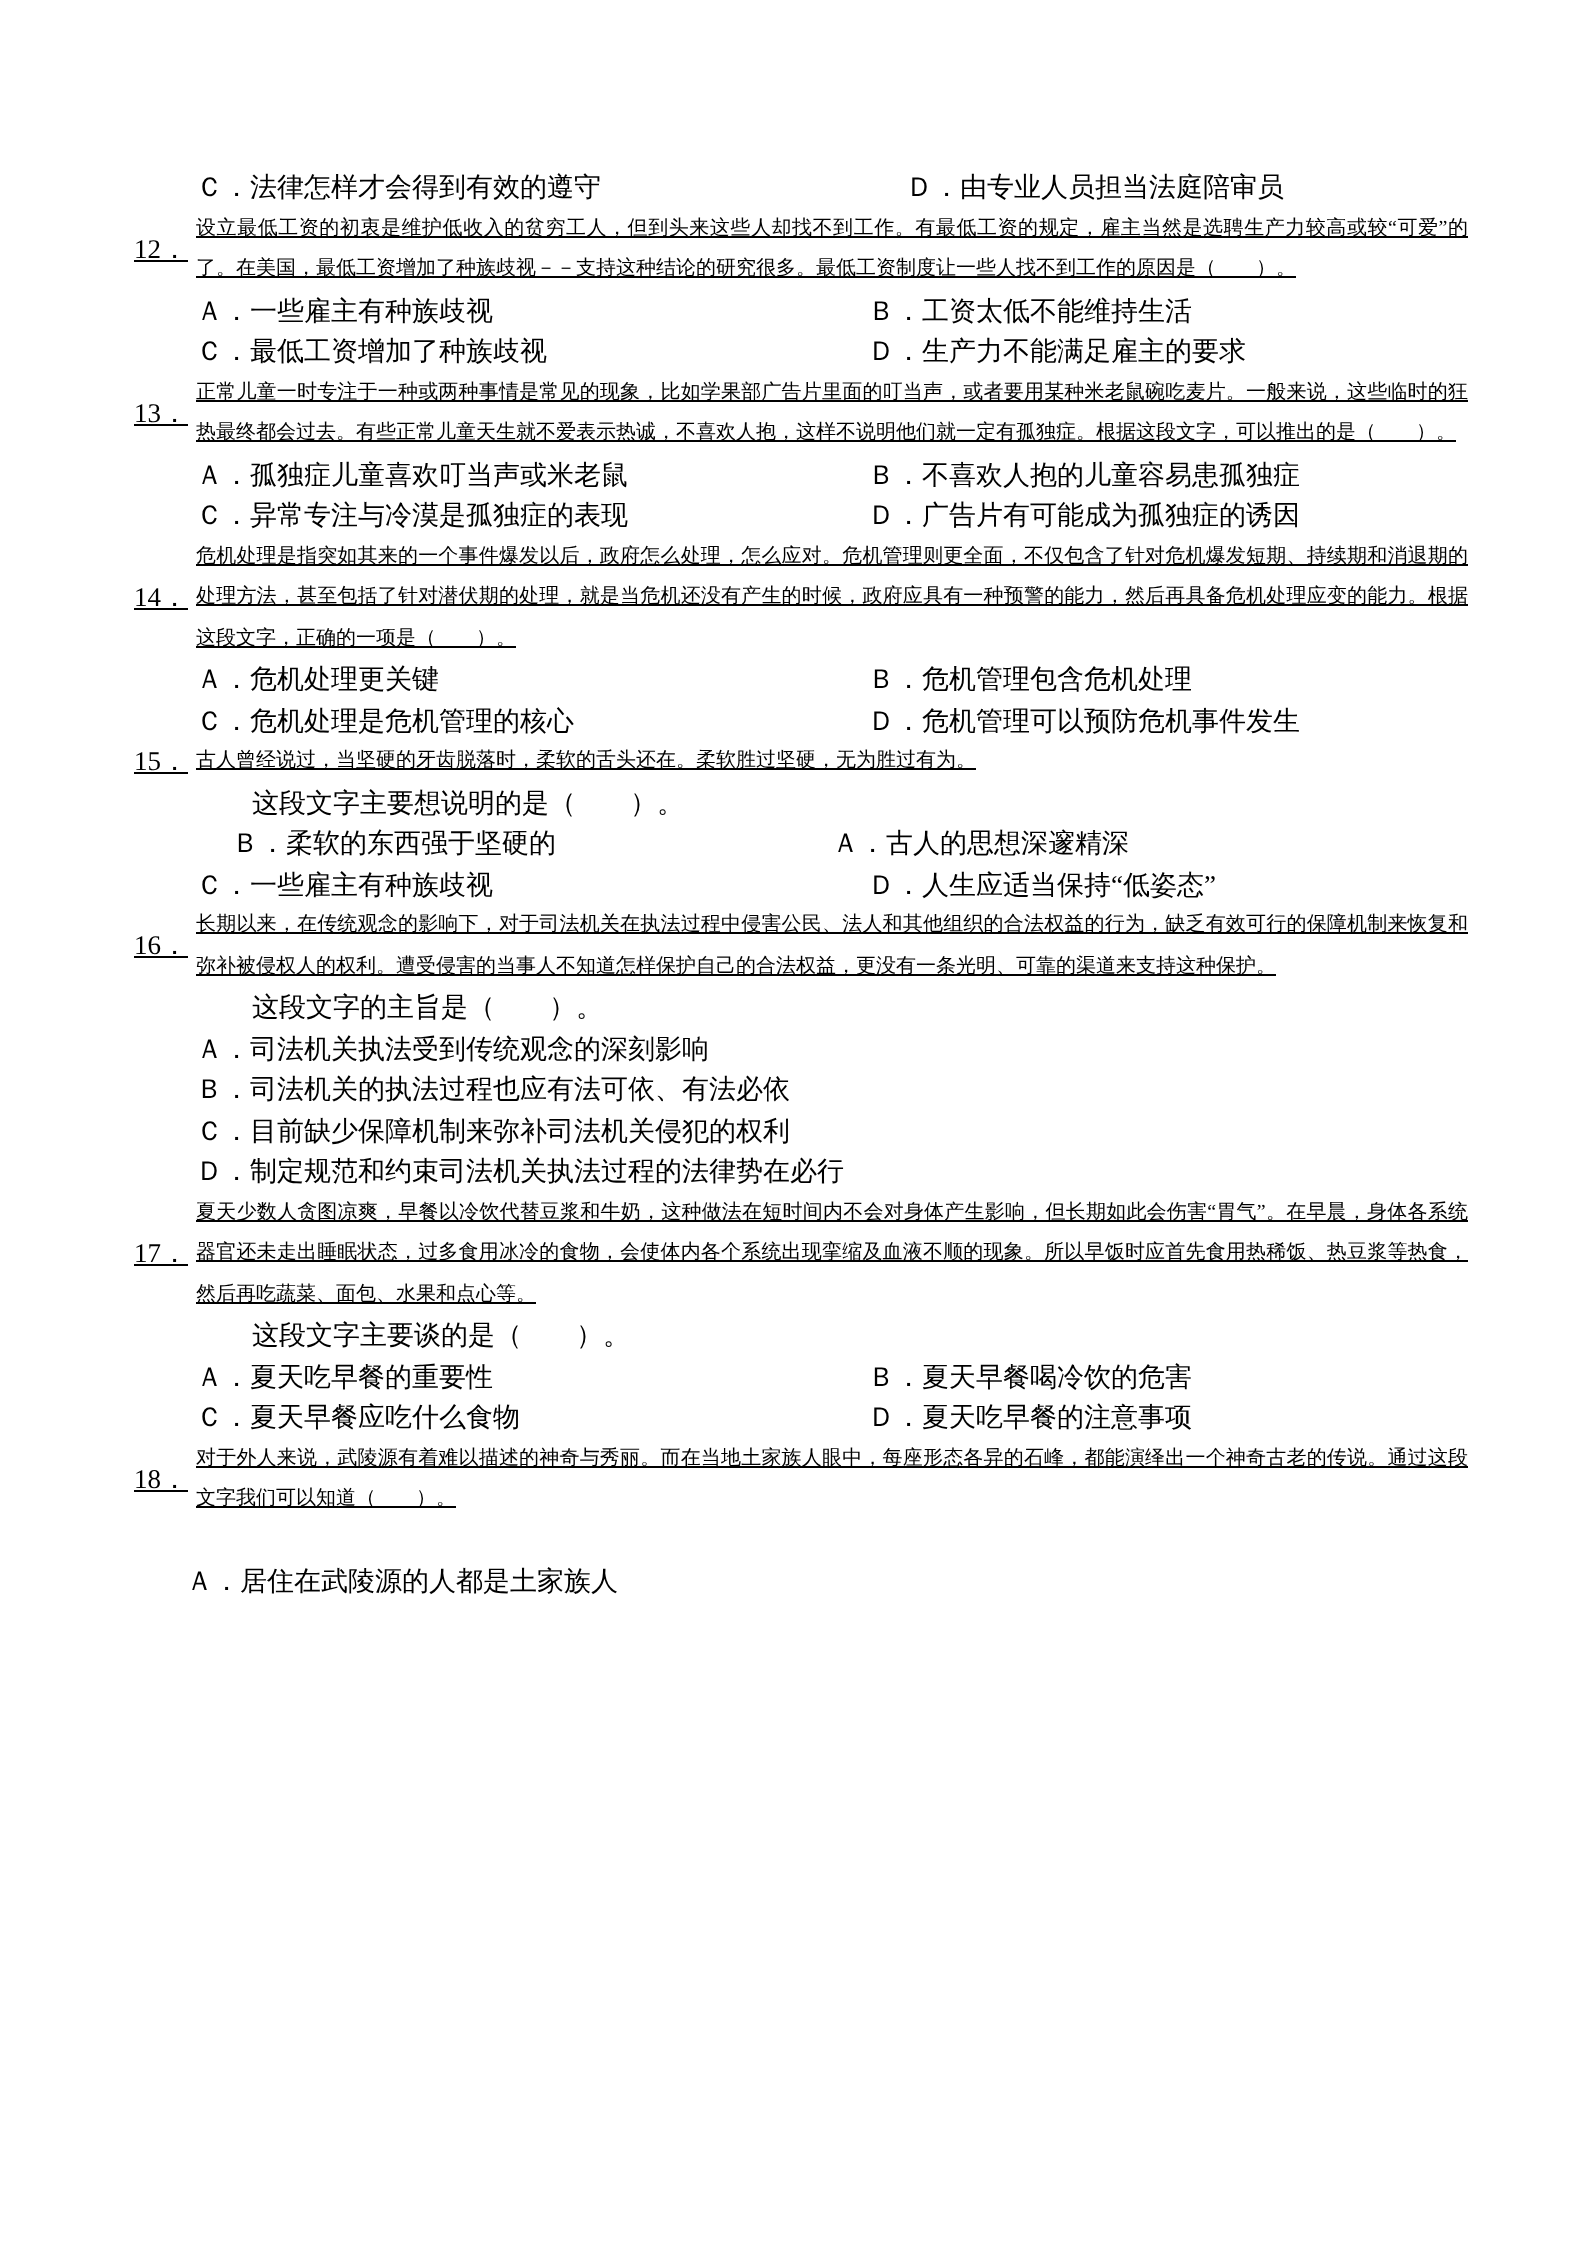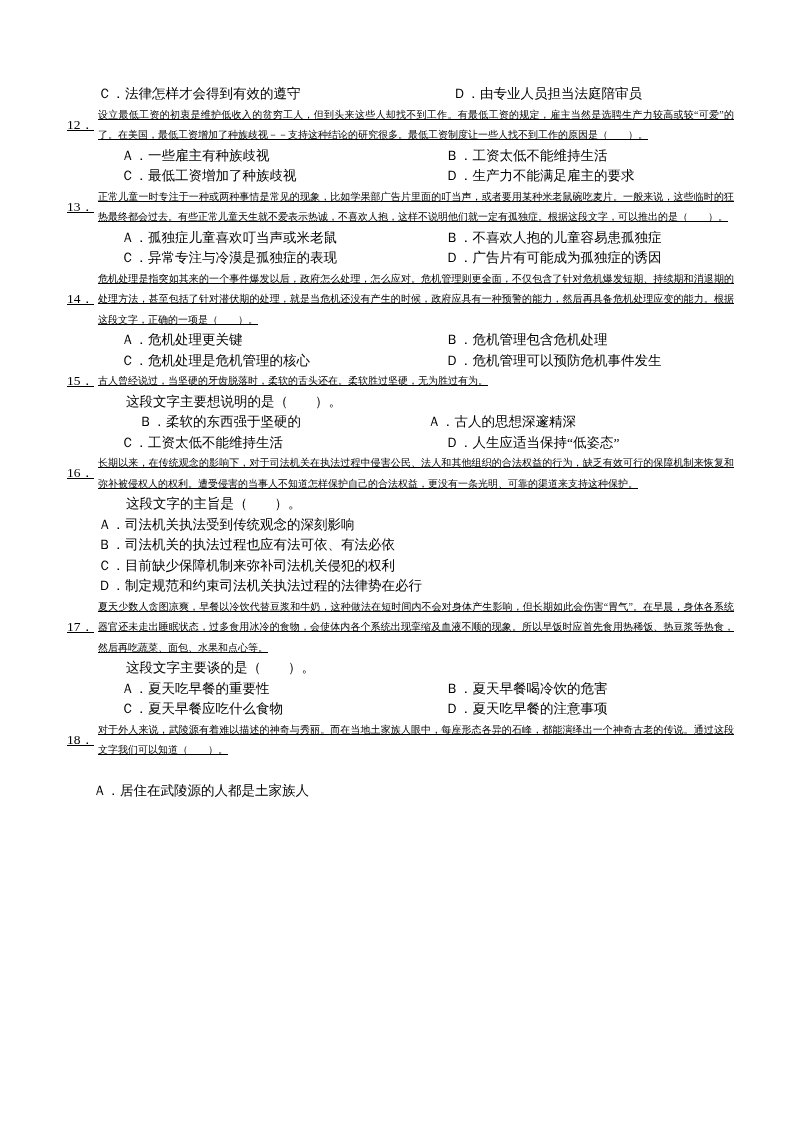--- a/index.html
+++ b/index.html
@@ -46,21 +46,21 @@
   }
   .qbody {
     flex: 1 1 auto;
     text-align: justify;
     text-justify: inter-ideograph;
     font-size: 10px;
     line-height: 20.5px;
   }
   
   .opts2 {
-    margin-left: 61px;
+    margin-left: 38px;
     display: block;
   }
   .optrow {
     display: flex;
     width: 100%;
     line-height: 20.5px;
   }
   .optrow .opt {
     flex: 0 0 50%;
     box-sizing: border-box;
@@ -172,21 +172,21 @@
         <div class="qnum">15．</div>
         <div class="qbody">古人曾经说过，当坚硬的牙齿脱落时，柔软的舌头还在。柔软胜过坚硬，无为胜过有为。</div>
       </div>
       <div class="stem-indent">这段文字主要想说明的是（　　）。</div>
       <div class="opts2">
         <div class="optrow">
           <span class="opt second">Ｂ．柔软的东西强于坚硬的</span>
           <span class="opt">Ａ．古人的思想深邃精深</span>
         </div>
         <div class="optrow">
-          <span class="opt">Ｃ．工资太低不能维持生活</span>
+          <span class="opt">Ｃ．一些雇主有种族歧视</span>
           <span class="opt second">Ｄ．人生应适当保持“低姿态”</span>
         </div>
       </div>
     </div>
 
     <div class="qblock">
       <div class="qrow">
         <div class="qnum">16．</div>
         <div class="qbody">长期以来，在传统观念的影响下，对于司法机关在执法过程中侵害公民、法人和其他组织的合法权益的行为，缺乏有效可行的保障机制来恢复和弥补被侵权人的权利。遭受侵害的当事人不知道怎样保护自己的合法权益，更没有一条光明、可靠的渠道来支持这种保护。</div>
       </div>

